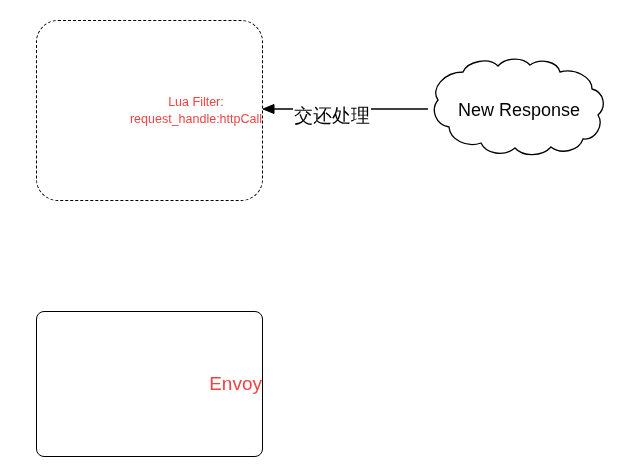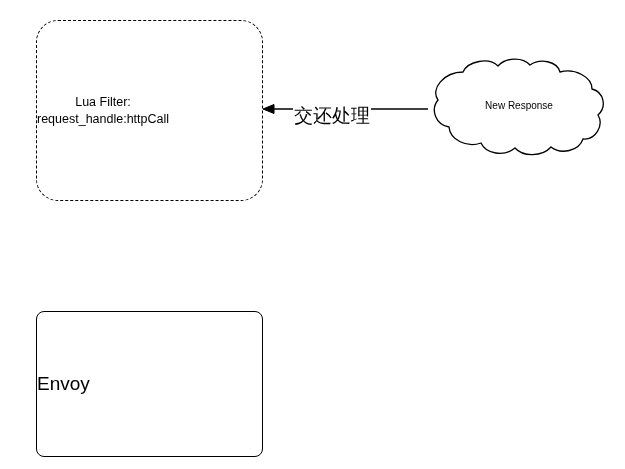--- a/index.html
+++ b/index.html
@@ -19,23 +19,23 @@
     left: 0;
     top: 0;
     width: 625px;
     height: 469px;
   }
   .node {
     position: absolute;
     box-sizing: border-box;
     display: flex;
     align-items: center;
-    justify-content: flex-start;
+    justify-content: flex-end;
     text-align: center;
-    color: #000000;
+    color: #ef4444;
   }
   
   #lua-filter-box {
     left: 36px;
     top: 20px;
     width: 227px;
     height: 181px;
     border: 1.6px dashed #000000;
     border-radius: 22px;
     background: #ffffff;
@@ -58,21 +58,21 @@
   #envoy-label {
     font-size: 19px;
   }
   
   #cloud-label {
     position: absolute;
     left: 430px;
     top: 100px;
     width: 178px;
     text-align: center;
-    font-size: 10px;
+    font-size: 18px;
     color: #000000;
   }
   
   #edge-label {
     position: absolute;
     left: 293px;
     top: 103px;
     font-size: 19px;
     color: #000000;
     background: #ffffff;

